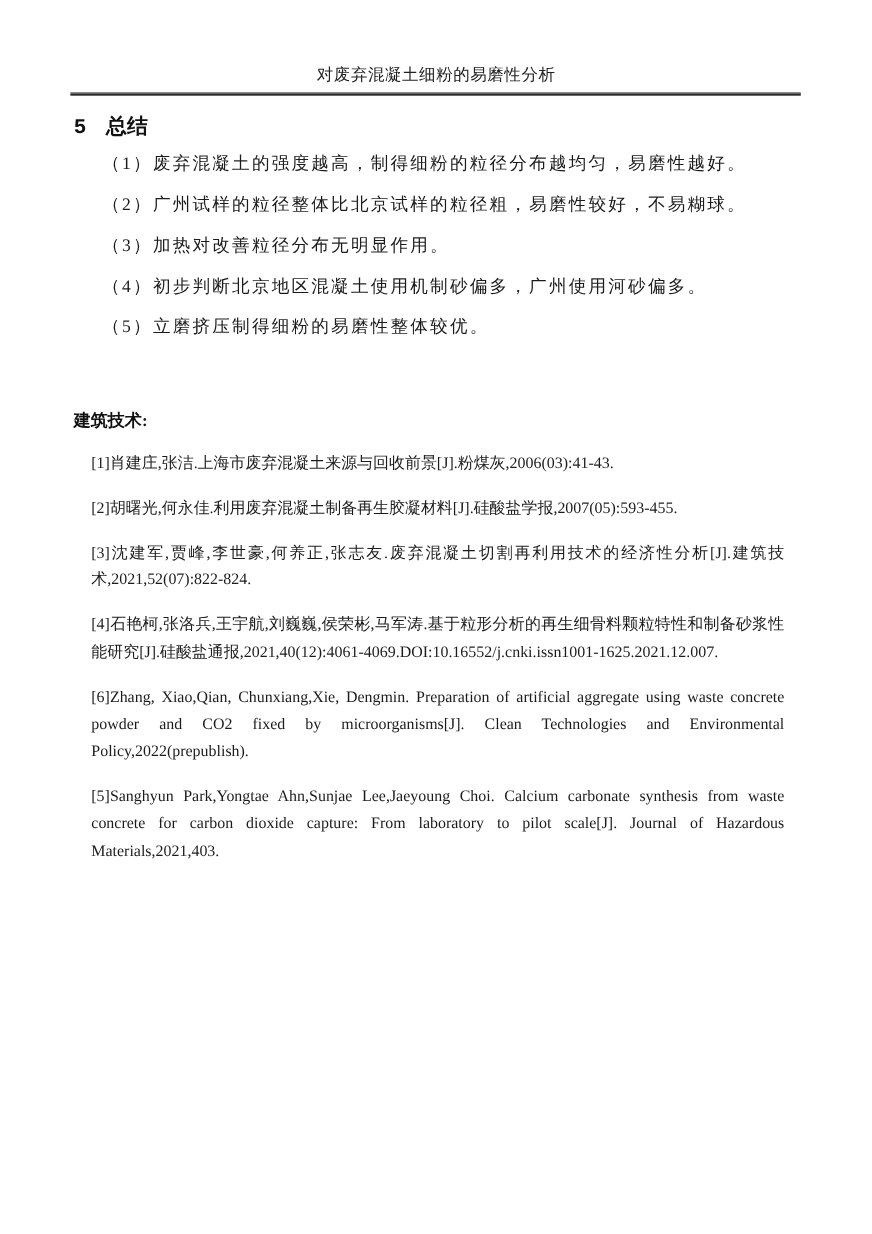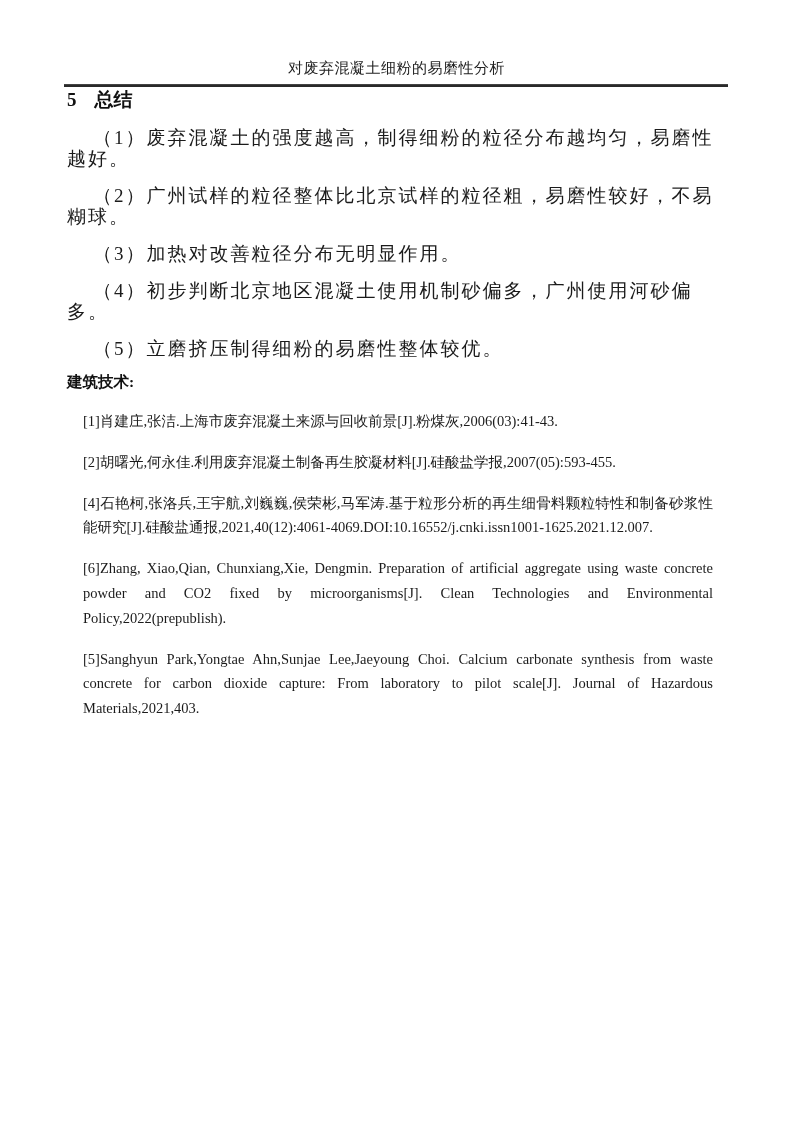--- a/index.html
+++ b/index.html
@@ -34,42 +34,42 @@
     left: 64px;
     width: 664px;
     height: 0;
     border-top: 1px solid #444;
     border-bottom: 2px solid #2a2a2a;
   }
 
   
   .section-heading {
     position: absolute;
-    top: 87px;
+    top: 102px;
     left: 67px;
-    font-family: Liberation Serif, serif;
+    font-family: Liberation Mono, monospace;
     font-weight: bold;
     font-size: 19px;
     color: #111;
   }
   .section-heading .section-number {
     display: inline-block;
     margin-right: 18px;
   }
 
   
   .conclusions {
     position: absolute;
     top: 127px;
     left: 67px;
     width: 662px;
   }
   .conclusion-item {
-    margin: 0 0 16px 0;
-    font-size: 19px;
+    margin: 12px 0 16px 0;
+    font-size: 16px;
     line-height: 21px;
     letter-spacing: 2px;
     text-indent: 26px;
     color: #1b1b1b;
   }
 
   
   .references {
     position: absolute;
     top: 372px;
@@ -142,20 +142,21 @@
     <p class="conclusion-item">（2）广州试样的粒径整体比北京试样的粒径粗，易磨性较好，不易糊球。</p>
     <p class="conclusion-item">（3）加热对改善粒径分布无明显作用。</p>
     <p class="conclusion-item">（4）初步判断北京地区混凝土使用机制砂偏多，广州使用河砂偏多。</p>
     <p class="conclusion-item">（5）立磨挤压制得细粉的易磨性整体较优。</p>
   </div>
 
   <div class="references">
     <p class="references-heading">建筑技术:</p>
     <p class="reference-item">[1]肖建庄,张洁.上海市废弃混凝土来源与回收前景[J].粉煤灰,2006(03):41-43.</p>
     <p class="reference-item">[2]胡曙光,何永佳.利用废弃混凝土制备再生胶凝材料[J].硅酸盐学报,2007(05):593-455.</p>
+    <p class="reference-item">[3]沈建军,贾峰,李世豪,何养正,张志友.废弃混凝土切割再利用技术的经济性分析[J].建筑技术,2021,52(07):822-824.</p>
     <p class="reference-item">[4]石艳柯,张洛兵,王宇航,刘巍巍,侯荣彬,马军涛.基于粒形分析的再生细骨料颗粒特性和制备砂浆性能研究[J].硅酸盐通报,2021,40(12):4061-4069.DOI:10.16552/j.cnki.issn1001-1625.2021.12.007.</p>
     <p class="reference-item">[6]Zhang, Xiao,Qian, Chunxiang,Xie, Dengmin. Preparation of artificial aggregate using waste concrete powder and CO2 fixed by microorganisms[J]. Clean Technologies and Environmental Policy,2022(prepublish).</p>
     <p class="reference-item">[5]Sanghyun Park,Yongtae Ahn,Sunjae Lee,Jaeyoung Choi. Calcium carbonate synthesis from waste concrete for carbon dioxide capture: From laboratory to pilot scale[J]. Journal of Hazardous Materials,2021,403.</p>
   </div>
 
   <div class="footer-rule"></div>
 
   <div class="footer-row">
     <span class="footer-page-number">56</span>
     <span class="footer-issue">2022.No.3</span>

